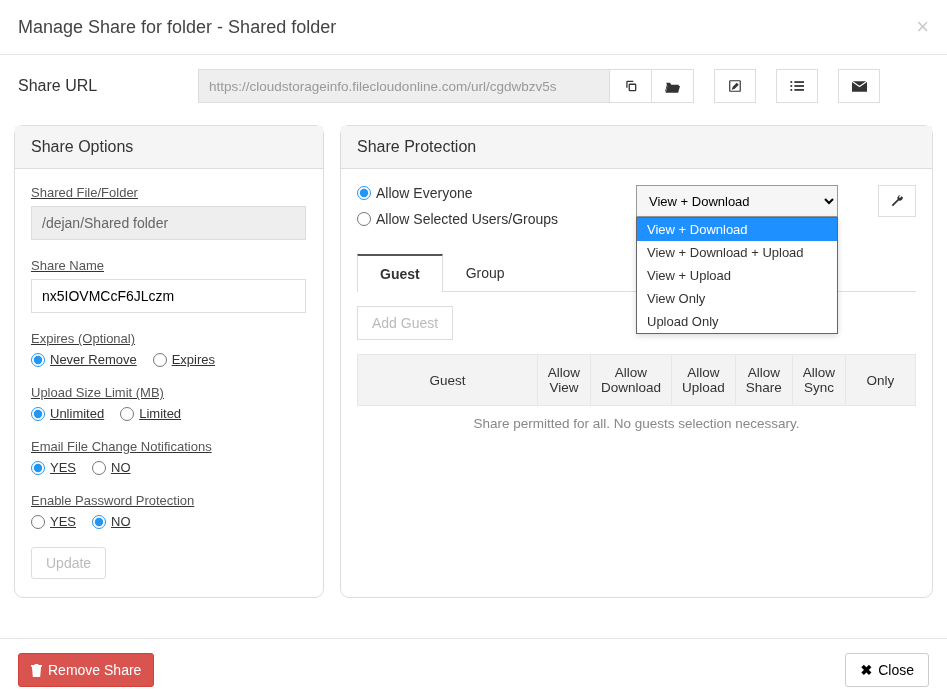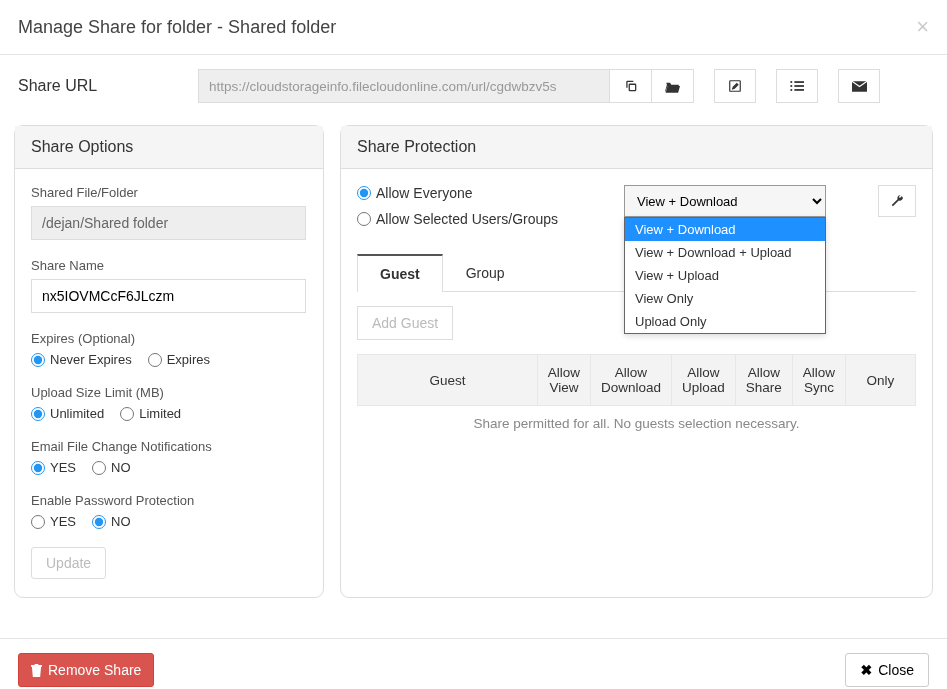--- a/index.html
+++ b/index.html
@@ -12,30 +12,30 @@
   .url-label { font-size: 16px; color: #333; width: 180px; }
   .url-input { flex: 0 0 412px; height: 34px; border: 1px solid #ddd; background: #eee; color: #999; padding: 0 10px; font-size: 13.5px; }
   .url-btn { width: 42px; height: 34px; border: 1px solid #ddd; border-left: none; background: #fff; display: flex; align-items: center; justify-content: center; cursor: pointer; }
   .url-btn.sep { margin-left: 20px; border-left: 1px solid #ddd; }
   .content-row { display: flex; gap: 16px; padding: 0 14px; align-items: stretch; }
   .panel { border: 1px solid #ddd; border-radius: 9px; }
   .panel-heading { background: #f5f5f5; padding: 12px 16px; border-bottom: 1px solid #ddd; font-size: 16px; color: #333; }
   .panel-body { padding: 16px; }
   .panel-left { width: 310px; }
   .panel-right { flex: 1; }
-  .form-group { margin-bottom: 18px; }
+  .form-group { margin-bottom: 18px; text-decoration: underline; }
   .label-sm { font-size: 13px; color: #555; margin-bottom: 6px; display: block; }
   .text-input { width: 275px; height: 34px; border: 1px solid #ddd; padding: 0 10px; font-size: 14px; }
   .text-input[readonly] { background: #eee; color: #666; }
   .radio-row { display: flex; gap: 16px; align-items: center; margin-top: 4px; font-size: 13px; }
   .radio-inline { display: flex; align-items: center; gap: 5px; cursor: pointer; }
   input[type=radio] { accent-color: #2196F3; width: 14px; height: 14px; }
   .btn { padding: 7px 14px; border: 1px solid #ccc; background: #fff; font-size: 14px; border-radius: 3px; cursor: pointer; text-align: center; }
   .btn-muted { color: #bbb; border-color: #ddd; }
-  .perm-top { display: flex; gap: 12px; align-items: flex-start; margin-bottom: 16px; }
+  .perm-top { display: flex; gap: 0; align-items: flex-start; margin-bottom: 16px; }
   .perm-radios { flex: 1; }
   .perm-radio-row { display: flex; align-items: center; gap: 8px; font-size: 14px; margin-bottom: 10px; }
   .select-wrap { position: relative; width: 232px; }
   .native-select { width: 202px; height: 32px; border: 1px solid #999; background: #f6f6f6; padding: 0 8px; font-size: 13px; }
   .dropdown-list { position: absolute; top: 32px; left: 0; width: 202px; border: 1px solid #666; background: #fff; z-index: 10; box-shadow: 0 2px 6px rgba(0,0,0,.15); }
   .dropdown-item { padding: 4px 10px; font-size: 13px; cursor: pointer; }
   .dropdown-item.selected { background: #1e90ff; color: #fff; }
   .wrench-btn { width: 38px; height: 32px; border: 1px solid #ddd; background: #fff; display: flex; align-items: center; justify-content: center; cursor: pointer; margin-left: 10px; }
   .tabs { display: flex; border-bottom: 1px solid #ddd; margin-bottom: 14px; }
   .tab { padding: 10px 22px; font-size: 14px; color: #333; border: 1px solid transparent; border-bottom: none; cursor: pointer; position: relative; top: 1px; }
@@ -108,21 +108,21 @@
         </div>
         <div class="form-group">
           <span class="label-sm">Share Name</span>
           <input class="text-input" value="nx5IOVMCcF6JLczm" style="">
         </div>
         <div class="form-group">
           <span class="label-sm">Expires (Optional)</span>
           <div class="radio-row">
             <label class="radio-inline">
                 <input type="radio" name="exp" checked="" style="">
-                <span>Never Expires</span>
+                <span>Never Remove</span>
               </label>
             <label class="radio-inline">
                 <input type="radio" name="exp" style="">
                 <span>Expires</span>
               </label>
           </div>
         </div>
         <div class="form-group">
           <span class="label-sm">Upload Size Limit (MB)</span>
           <div class="radio-row">

